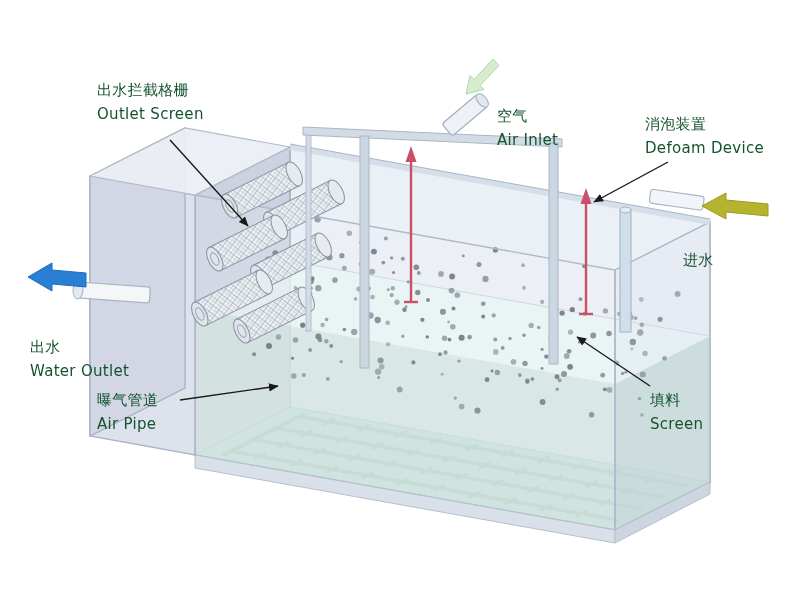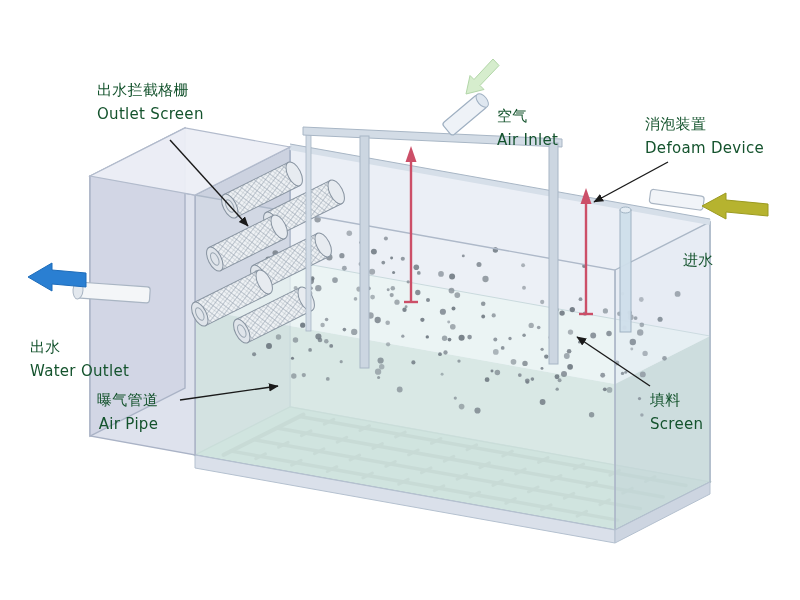--- a/index.html
+++ b/index.html
@@ -367,20 +367,20 @@
   <div>消泡装置</div>
   <div>Defoam Device</div>
 </div>
 <div class="label" style="left:683px;top:224px;margin-top:24px;">
   <div>进水</div>
 </div>
 <div class="label" style="left:30px;top:304px;margin-top:31px;">
   <div>出水</div>
   <div>Water Outlet</div>
 </div>
-<div class="label" style="left:97px;top:388px;text-align:right;">
+<div class="label" style="left:97px;top:388px;">
   <div>曝气管道</div>
   <div>Air Pipe</div>
 </div>
 <div class="label" style="left:650px;top:388px;">
   <div>填料</div>
   <div>Screen</div>
 </div>
 
 </body></html>

